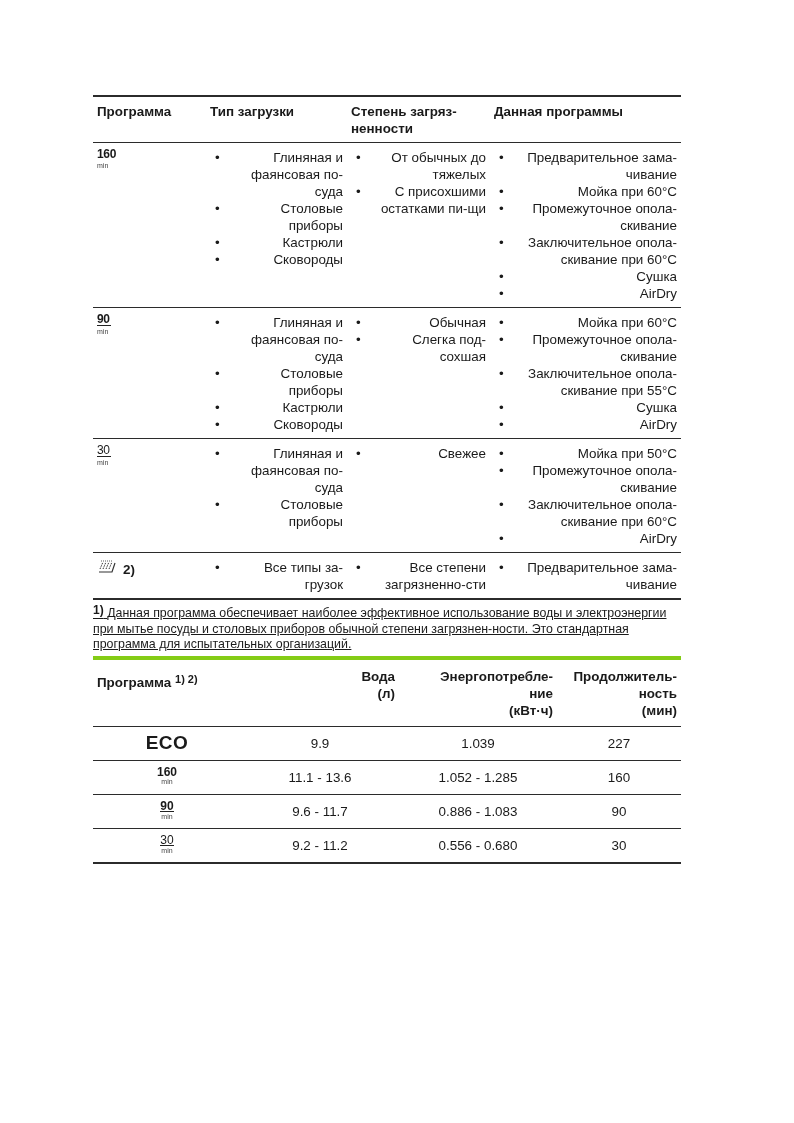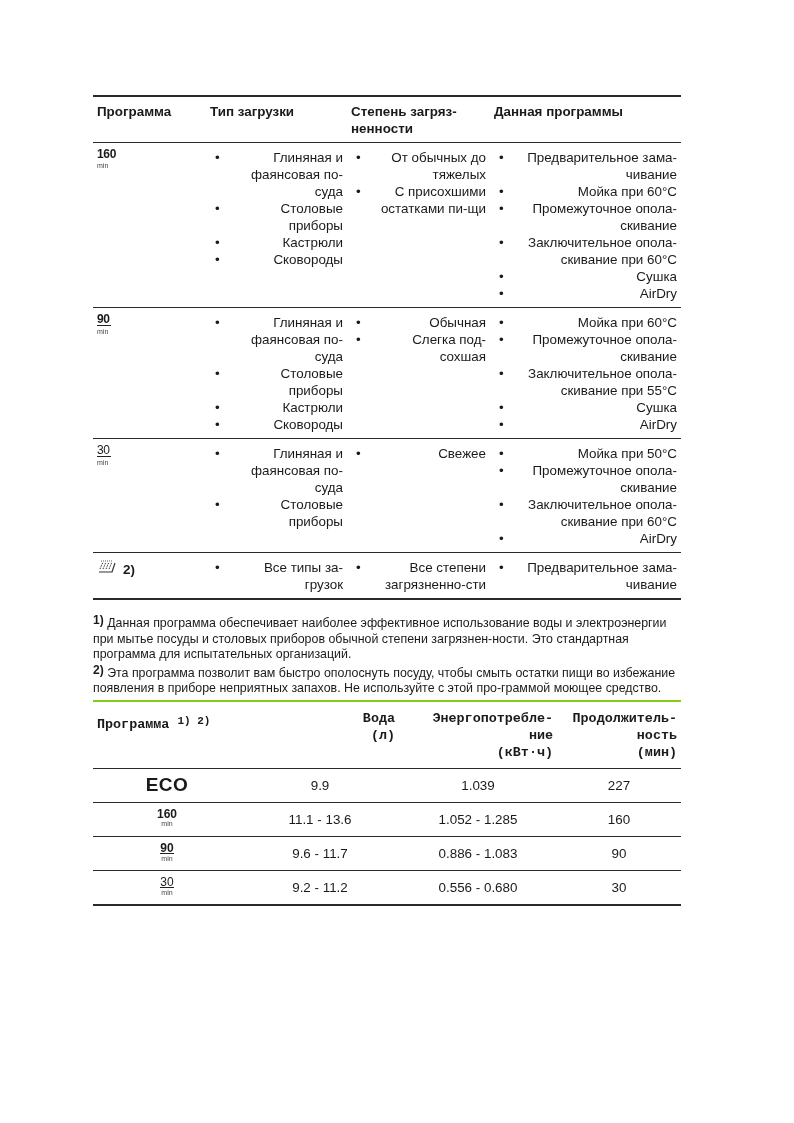--- a/index.html
+++ b/index.html
@@ -19,31 +19,31 @@
   ul.b li { position: relative; padding-left: 22px; }
   ul.b li::before { content: "•"; position: absolute; left: 5px; top: 0; }
 
   .prog-icon { display: inline-block; text-align: left; font-weight: bold; line-height: 11px; }
   .prog-icon .num { font-size: 12px; font-weight: bold; display: block; letter-spacing: -0.3px; }
   .prog-icon .unit { font-size: 7px; font-weight: normal; display: block; color: #444; margin-top: 0px; }
   .prog-icon .bar { display: block; border-top: 1px solid #222; margin: 0 0 0 0; width: 14px; }
 
   .rinse { display: inline-flex; align-items: center; gap: 6px; font-weight: bold; }
 
-  .notes { font-size: 12.4px; line-height: 15.6px; margin-top: 16px; }
+  .notes { font-size: 12.4px; line-height: 15.6px; margin-top: 6px; text-decoration: underline; }
   .notes p { margin: 0 0 3px 0; }
   .notes sup { font-weight: bold; font-size: 12px; vertical-align: 3px; line-height: 0; }
 
   h2.sec { font-size: 19px; font-weight: normal; margin: 20px 0 18px 0; }
   h2.sec b { font-weight: bold; }
 
   table.cons { width: 588px; border-collapse: collapse; font-size: 13.4px; line-height: 17px; }
   table.cons th { font-weight: bold; vertical-align: top; padding: 8px 4px 7px 4px; text-align: right; }
   table.cons th.first { text-align: left; padding-top: 14px; }
-  table.cons thead tr { border-top: 2px solid #84cc16; border-bottom: 1px solid #2b2b2b; font-family: Liberation Mono, monospace; }
+  table.cons thead tr { border-top: 4px solid #84cc16; border-bottom: 1px solid #2b2b2b; }
   table.cons tbody tr { border-bottom: 1px solid #2b2b2b; }
   table.cons tbody tr:last-child { border-bottom: 2px solid #2b2b2b; }
   table.cons td { text-align: center; vertical-align: middle; padding: 5px 4px 4px 4px; height: 24px; }
   table.cons td.first { text-align: center; }
   .eco { font-size: 19px; font-weight: bold; letter-spacing: 0.5px; }
   .cicon { display: inline-block; text-align: center; line-height: 10px; }
   .cicon .num { font-size: 12px; font-weight: bold; display: block; }
   .cicon .unit { font-size: 7px; display: block; color: #444; }
   sup.th { font-size: 11px; vertical-align: 4px; line-height: 0; }
 </style>
@@ -186,21 +186,20 @@
           <ul class="b">
             <li>Предварительное зама-чивание</li>
           </ul>
         </td>
       </tr>
     </tbody>
   </table>
 
   <div class="notes">
     <p><sup>1)</sup> <span>Данная программа обеспечивает наиболее эффективное использование воды и электроэнергии при мытье посуды и столовых приборов обычной степени загрязнен-ности. Это стандартная программа для испытательных организаций.</span></p>
-    <p><sup>2)</sup> <span>Эта программа позволит вам быстро ополоснуть посуду, чтобы смыть остатки пищи во избежание появления в приборе неприятных запахов. Не используйте с этой про-граммой моющее средство.</span></p>
   </div>
 
 
   <table class="cons">
     <thead>
       <tr>
         <th class="first" style="width:140px"><span>Программа</span> <sup class="th">1) 2)</sup></th>
         <th style="width:150px; white-space:pre-line">Вода
 (л)</th>
         <th style="width:150px; white-space:pre-line">Энергопотребле-

